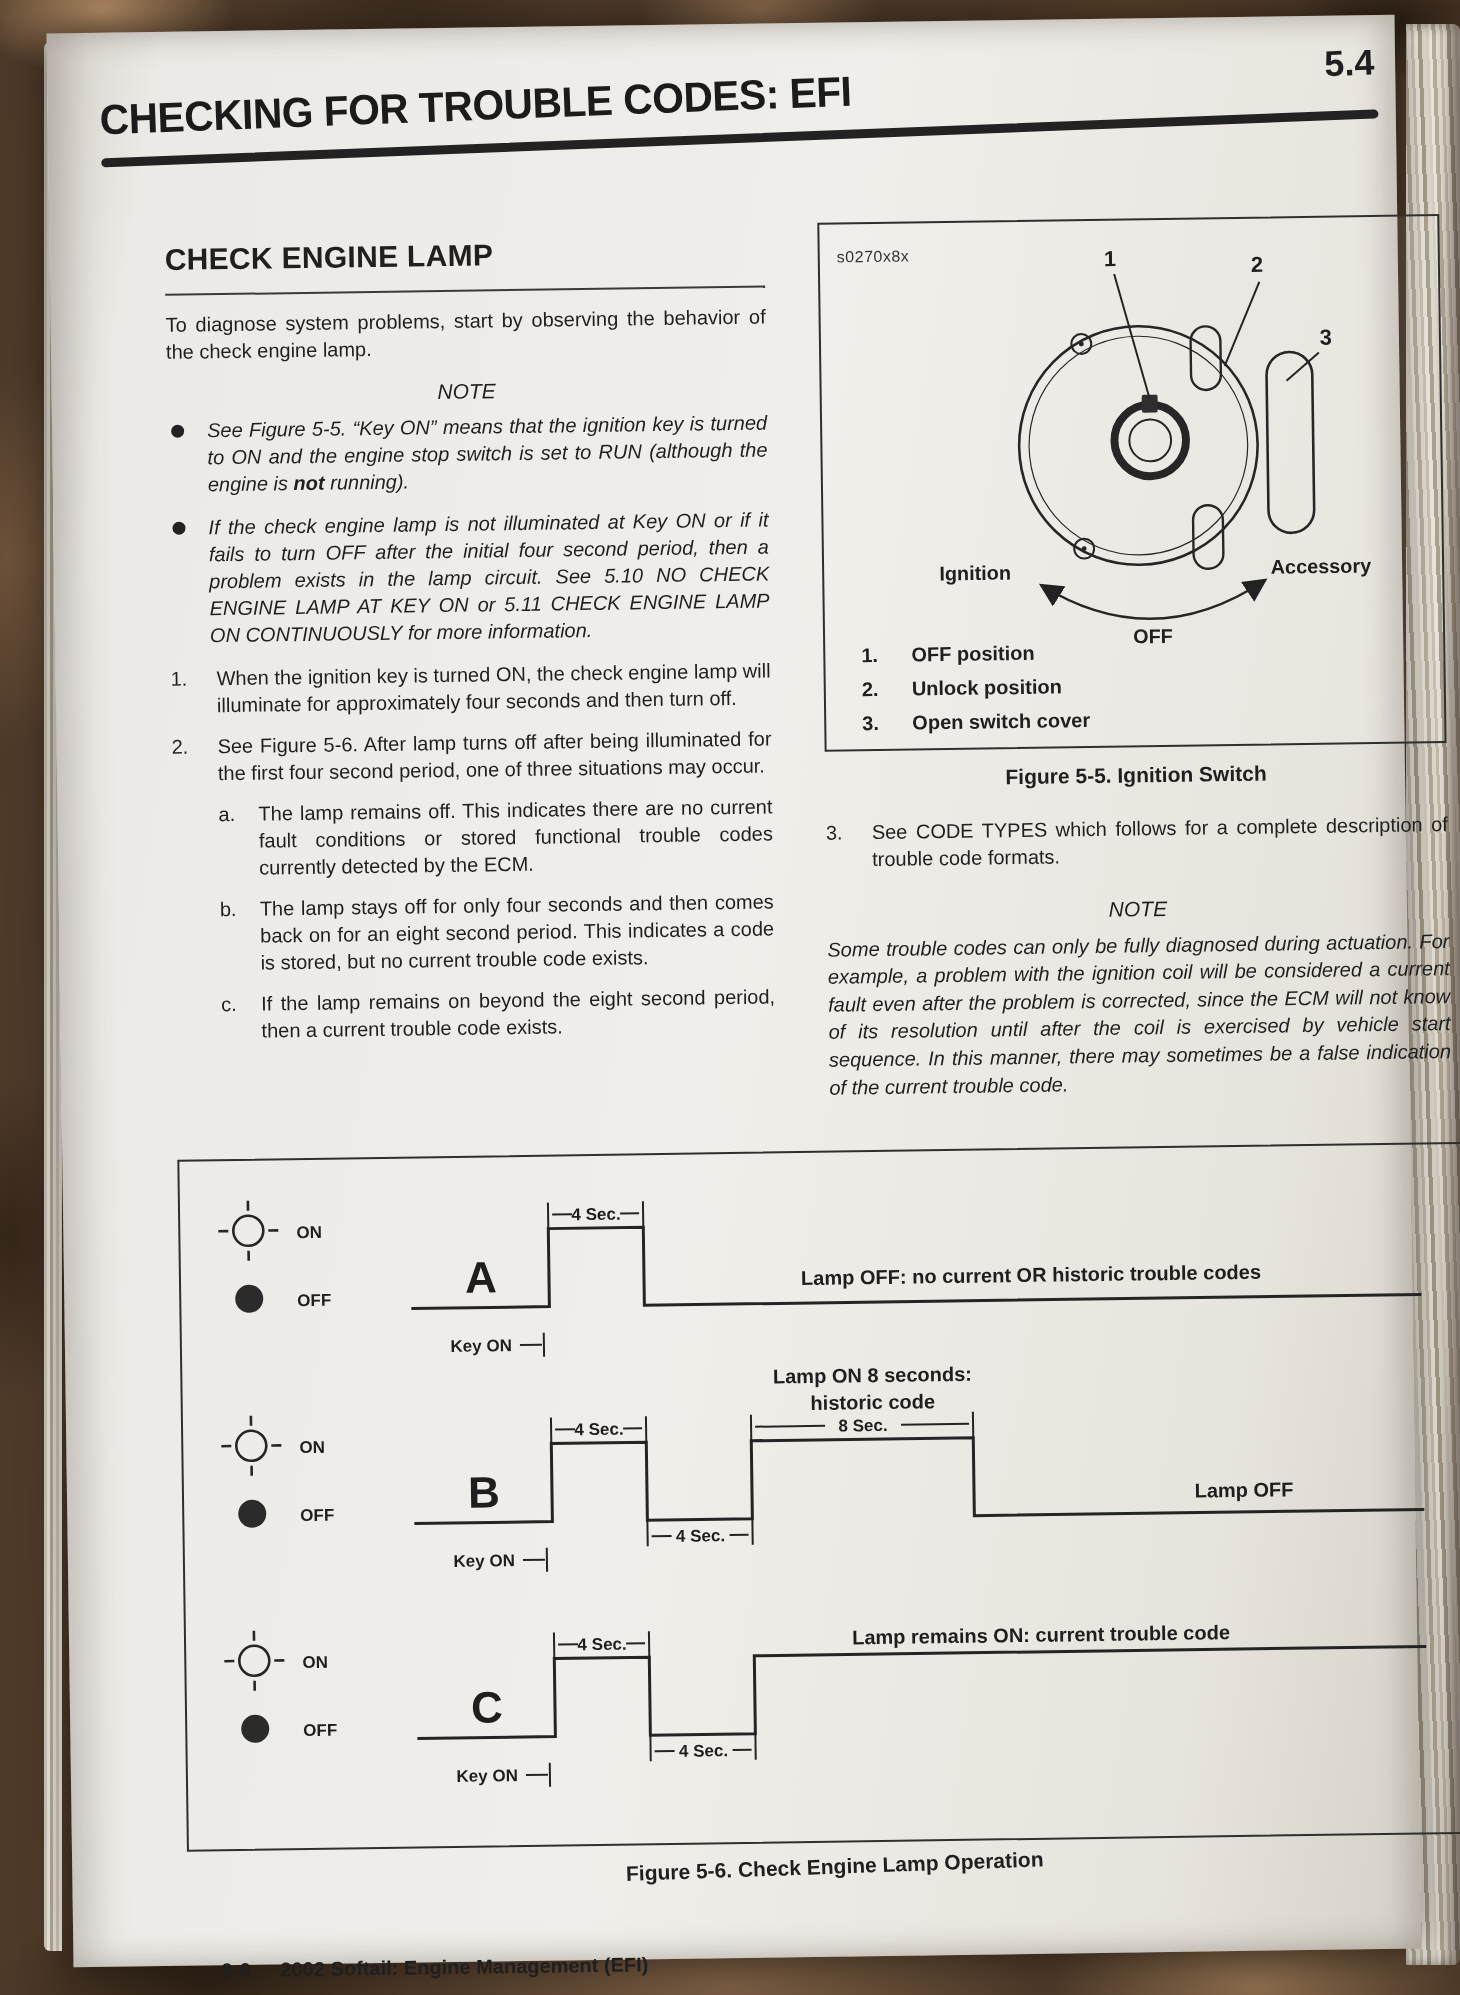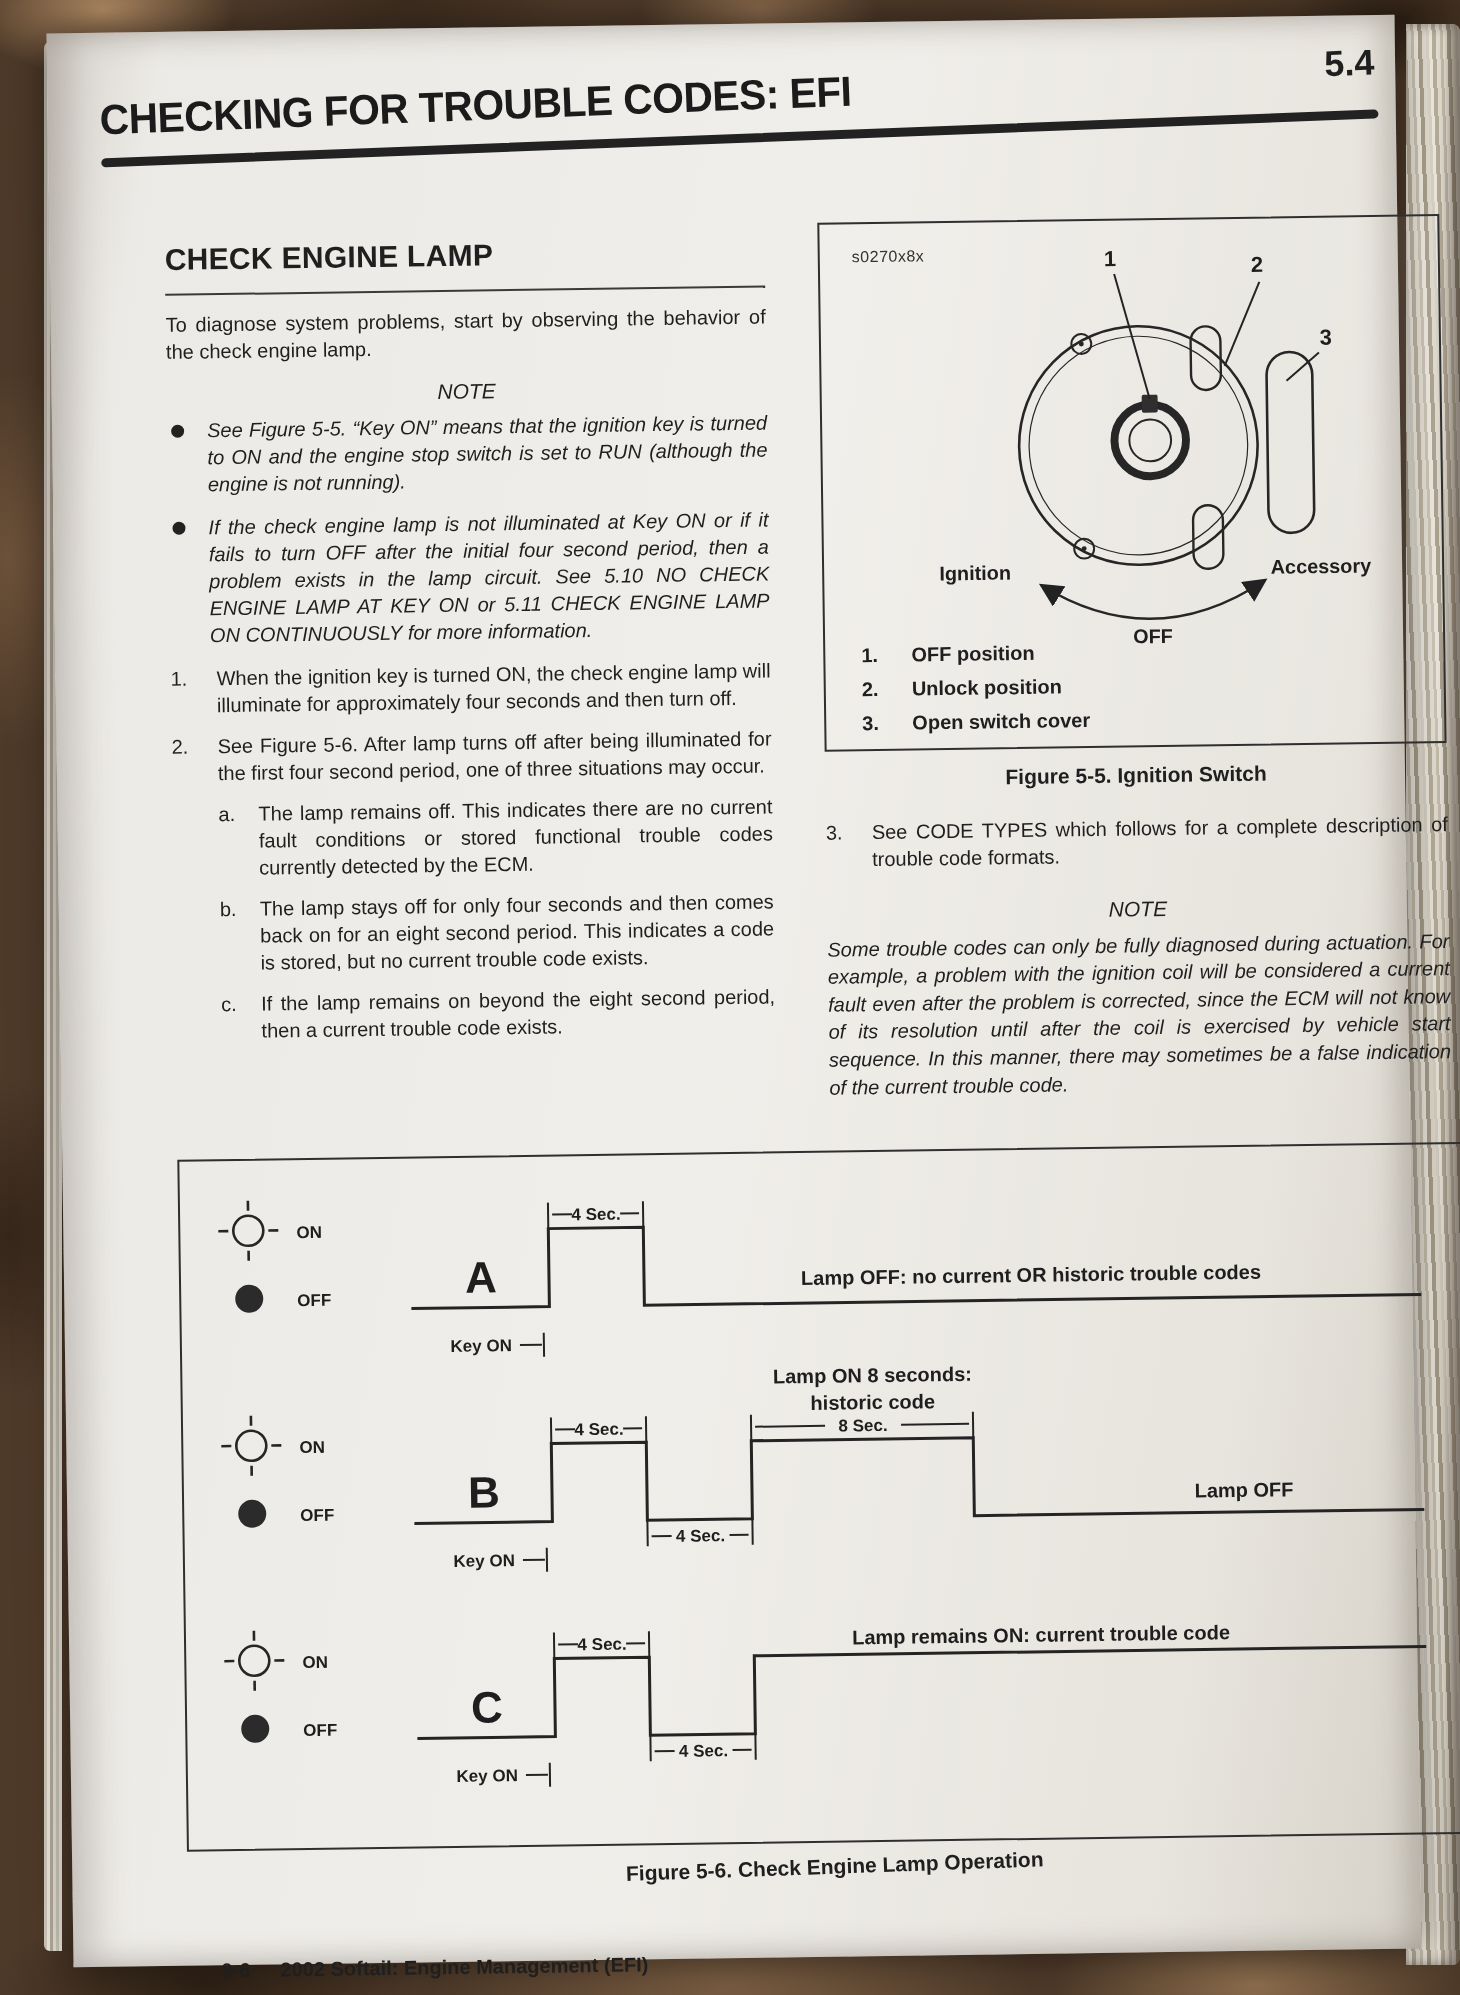--- a/index.html
+++ b/index.html
@@ -38,28 +38,28 @@
   .left-col{left:115px;top:208px;width:600px;}
   .right-col{left:768px;top:200px;width:622px;}
   .sec-head{font-size:30px;font-weight:700;letter-spacing:.3px;margin:0;}
   .head-rule{height:2px;background:#3a3a3a;margin:13px 0 16px;}
   p{margin:0;}
   .just{text-align:justify;}
   .note-label{text-align:center;font-style:italic;font-size:21px;margin:16px 0 8px;}
   .bullet{display:flex;font-style:italic;margin-bottom:16px;}
   .bullet .dot{flex:none;width:40px;padding-top:7px;}
   .bullet .dot i{display:block;width:13px;height:13px;border-radius:50%;background:#222;margin-left:4px;}
-  .bold-inline{font-weight:400;}
+  .bold-inline{font-weight:700;}
   .step{display:flex;margin-top:14px;}
   .step-num{flex:none;width:46px;}
   .substeps{margin-left:46px;}
   .substep{display:flex;margin-top:14px;}
   .substep-num{flex:none;width:40px;}
   .figure-box{position:relative;height:525px;border:2px solid #2f2f2f;background:rgba(255,255,255,.08);}
-  .photo-code{position:absolute;left:32px;top:22px;font-size:16px;color:#333;letter-spacing:.5px;}
+  .photo-code{position:absolute;left:17px;top:22px;font-size:16px;color:#333;letter-spacing:.5px;}
   .fig55-svg{position:absolute;inset:0;width:100%;height:100%;}
   .fig-legend{position:absolute;left:36px;bottom:12px;font-weight:700;font-size:20px;}
   .fig-legend .lrow{display:flex;margin-top:7px;}
   .fig-legend .lnum{width:50px;}
   .fig-caption{text-align:center;font-weight:700;font-size:21px;margin-top:14px;}
   .note-para{font-style:italic;text-align:justify;line-height:1.38;}
   .diagram-box{position:absolute;left:115px;top:1128px;width:1295px;height:688px;border:2px solid #2f2f2f;}
   .fig6-caption{position:absolute;left:115px;top:1832px;width:1295px;text-align:center;font-weight:700;font-size:21px;transform:rotate(-1.2deg);}
   .page-footer{position:absolute;left:148px;top:1928px;display:flex;gap:30px;font-size:20px;font-weight:700;}
   

